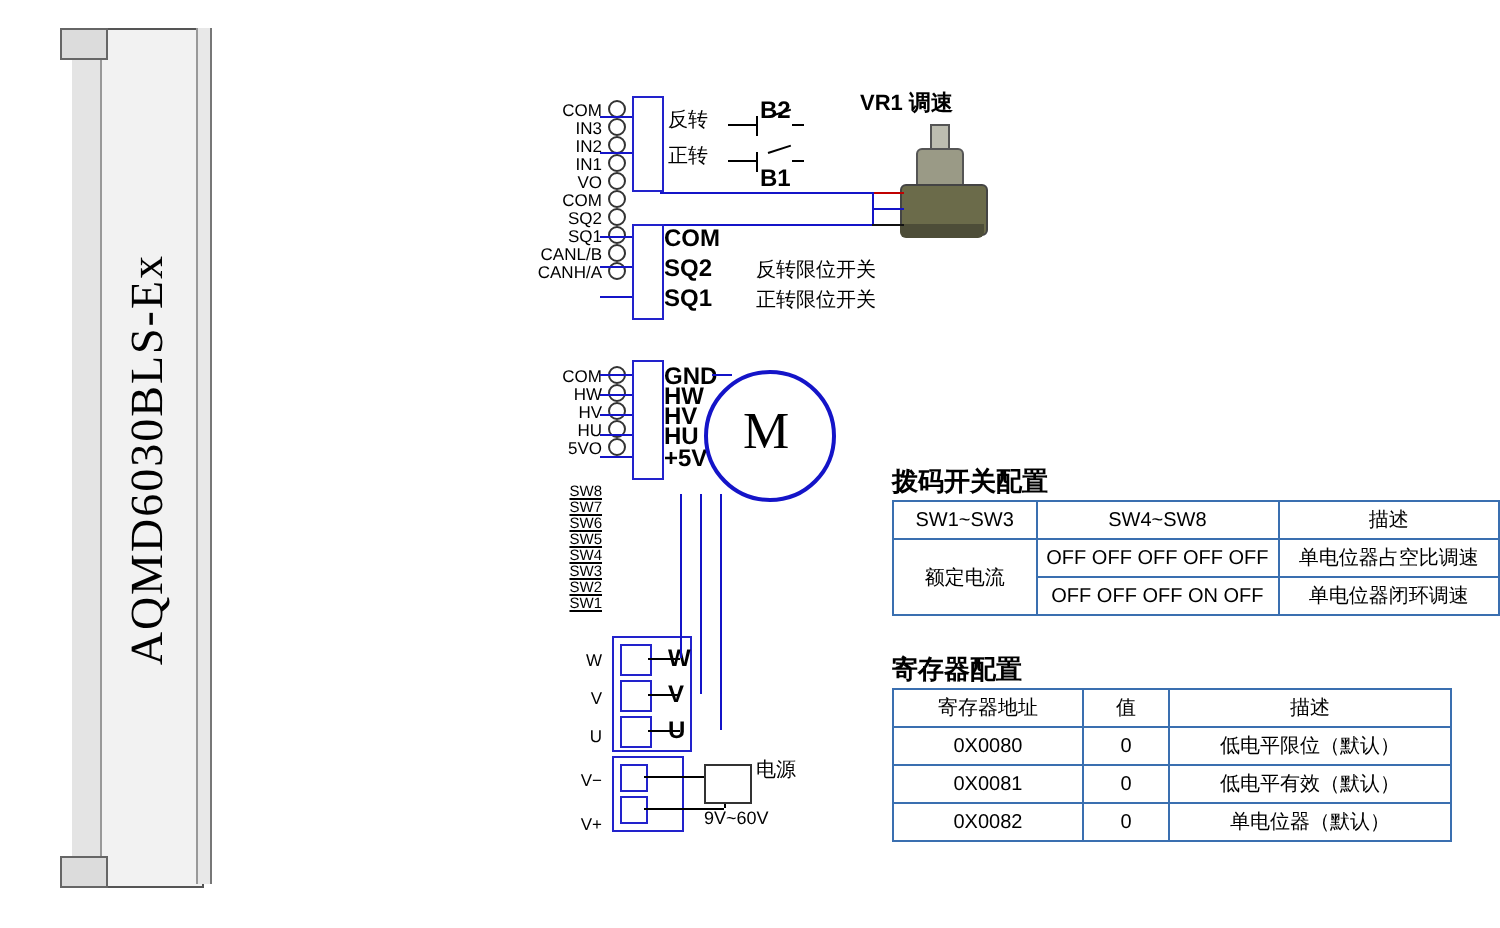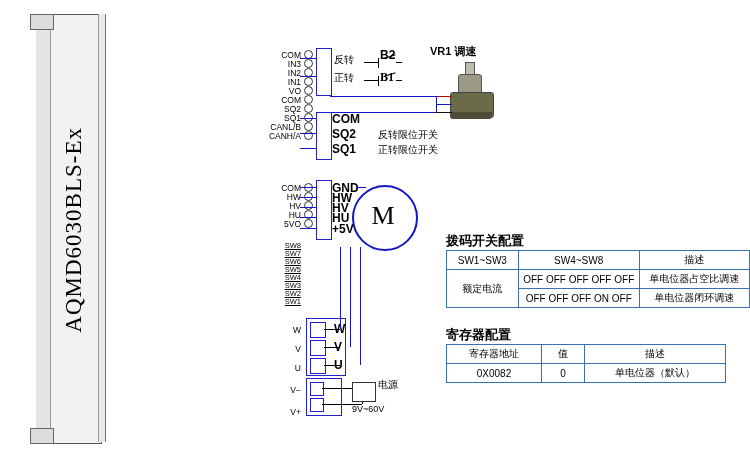--- a/index.html
+++ b/index.html
@@ -207,21 +207,21 @@
 <div class="abs hline-k" style="left:364px;top:62px;width:14px;"></div>
 <div class="abs hline-k" style="left:384px;top:58px;width:12px;transform:rotate(-18deg);transform-origin:left center;"></div>
 <div class="abs vline-k" style="left:378px;top:58px;height:10px;"></div>
 <div class="abs hline-k" style="left:396px;top:62px;width:6px;"></div>
 <div class="abs lbl-b" style="left:380px;top:48px;">B2</div>
 
 <div class="abs hline-k" style="left:364px;top:80px;width:14px;"></div>
 <div class="abs hline-k" style="left:384px;top:76px;width:12px;transform:rotate(-18deg);transform-origin:left center;"></div>
 <div class="abs vline-k" style="left:378px;top:76px;height:10px;"></div>
 <div class="abs hline-k" style="left:396px;top:80px;width:6px;"></div>
-<div class="abs lbl-b" style="left:380px;top:70px;font-family:Liberation Serif, serif;">B1</div>
+<div class="abs lbl-b" style="left:380px;top:82px;">B1</div>
 
 <div class="abs lbl-cn-b" style="left:430px;top:44px;">VR1  调速</div>
 <div class="abs" id="pot-shaft"></div>
 <div class="abs" id="pot-top"></div>
 <div class="abs" id="pot-body"></div>
 <div class="abs" id="pot-shadow"></div>
 
 <div class="abs" style="left:436px;top:96px;width:16px;height:1px;background:#c00000;"></div>
 <div class="abs" style="left:436px;top:104px;width:16px;height:1px;background:#1414c8;"></div>
 <div class="abs" style="left:436px;top:112px;width:16px;height:1px;background:#111;"></div>
@@ -286,19 +286,29 @@
 <div class="abs tbl-title" style="left:446px;top:326px;">寄存器配置</div>
 <div class="abs" style="left:446px;top:344px;">
   <table>
     <tbody>
         <tr>
       <th style="width:86px;">寄存器地址</th>
       <th style="width:34px;">值</th>
       <th style="width:132px;">描述</th>
     </tr>
     <tr>
+      <td>0X0080</td>
+      <td>0</td>
+      <td>低电平限位（默认）</td>
+    </tr>
+    <tr>
+      <td>0X0081</td>
+      <td>0</td>
+      <td>低电平有效（默认）</td>
+    </tr>
+    <tr>
       <td>0X0082</td>
       <td>0</td>
       <td>单电位器（默认）</td>
     </tr>
   </tbody>
     </table>
 </div>
 
 </body></html>

